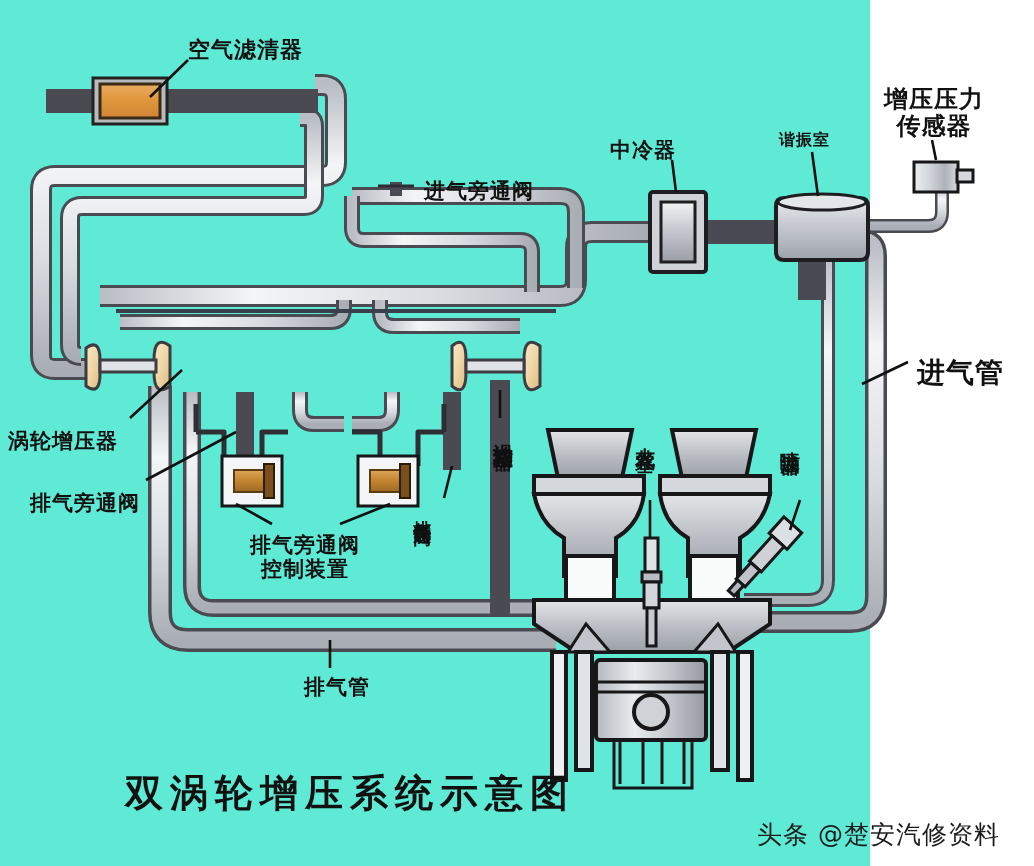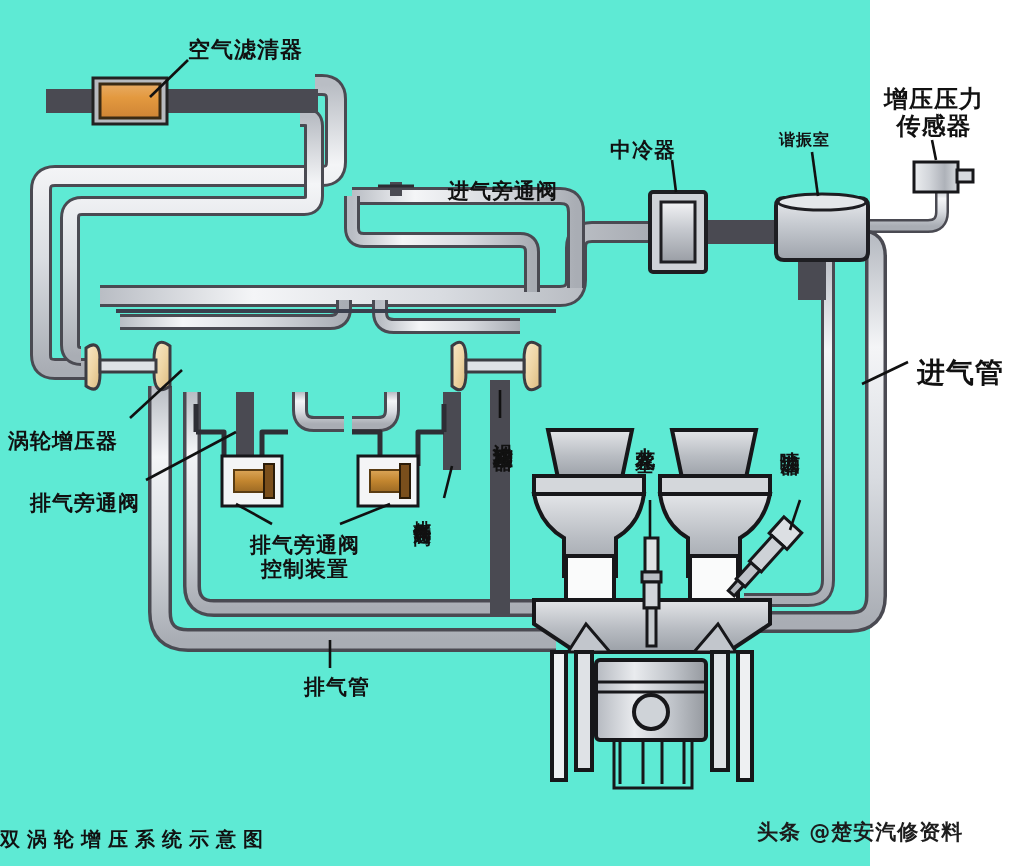--- a/index.html
+++ b/index.html
@@ -14,26 +14,26 @@
     position:absolute;color:#111;font-weight:700;
     letter-spacing:1px;white-space:pre;line-height:1.12;
     font-family:"DejaVu Sans","Liberation Sans",sans-serif;
   }
   .lbl.vert{
     writing-mode:vertical-rl;text-orientation:upright;
     letter-spacing:2px;white-space:normal;
   }
   .lbl.ctr{text-align:center;}
   #title{
-    position:absolute;left:0;top:826px;width:700px;text-align:left;
-    font-size:20px;font-weight:700;letter-spacing:7px;color:#111;
+    position:absolute;left:0;top:768px;width:700px;text-align:center;
+    font-size:38px;font-weight:700;letter-spacing:7px;color:#111;
   }
   #watermark{
     position:absolute;left:757px;top:818px;
-    font-size:21px;font-weight:700;color:#1c1c1c;letter-spacing:1px;
+    font-size:25px;font-weight:400;color:#1c1c1c;letter-spacing:1px;
     white-space:nowrap;
   }
 </style>
 </head>
 <body>
 
 <div id="stage">
 
 <svg width="1034" height="866" viewBox="0 0 1034 866" xmlns="http://www.w3.org/2000/svg">
   <defs>
@@ -304,21 +304,21 @@
     <path d="M500 418 L500 390"></path>
     <path d="M650 500 L650 538"></path>
     <path d="M800 500 L790 530"></path>
     <path d="M908 362 L862 384"></path>
     <path d="M330 668 L330 640"></path>
   </g>
 </svg>
 
   <div class="lbl" style="left:188px;top:38px;font-size:22px;">空气滤清器</div>
 
-  <div class="lbl" style="left:448px;top:180px;font-size:21px;">进气旁通阀</div>
+  <div class="lbl" style="left:424px;top:180px;font-size:21px;">进气旁通阀</div>
 
   <div class="lbl" style="left:610px;top:139px;font-size:21px;">中冷器</div>
 
   <div class="lbl" style="left:779px;top:131px;font-size:16px;">谐振室</div>
 
   <div class="lbl ctr" style="left:884px;top:86px;font-size:24px;">增压压力
 传感器</div>
 
   <div class="lbl" style="left:8px;top:430px;font-size:21px;">涡轮增压器</div>
 

